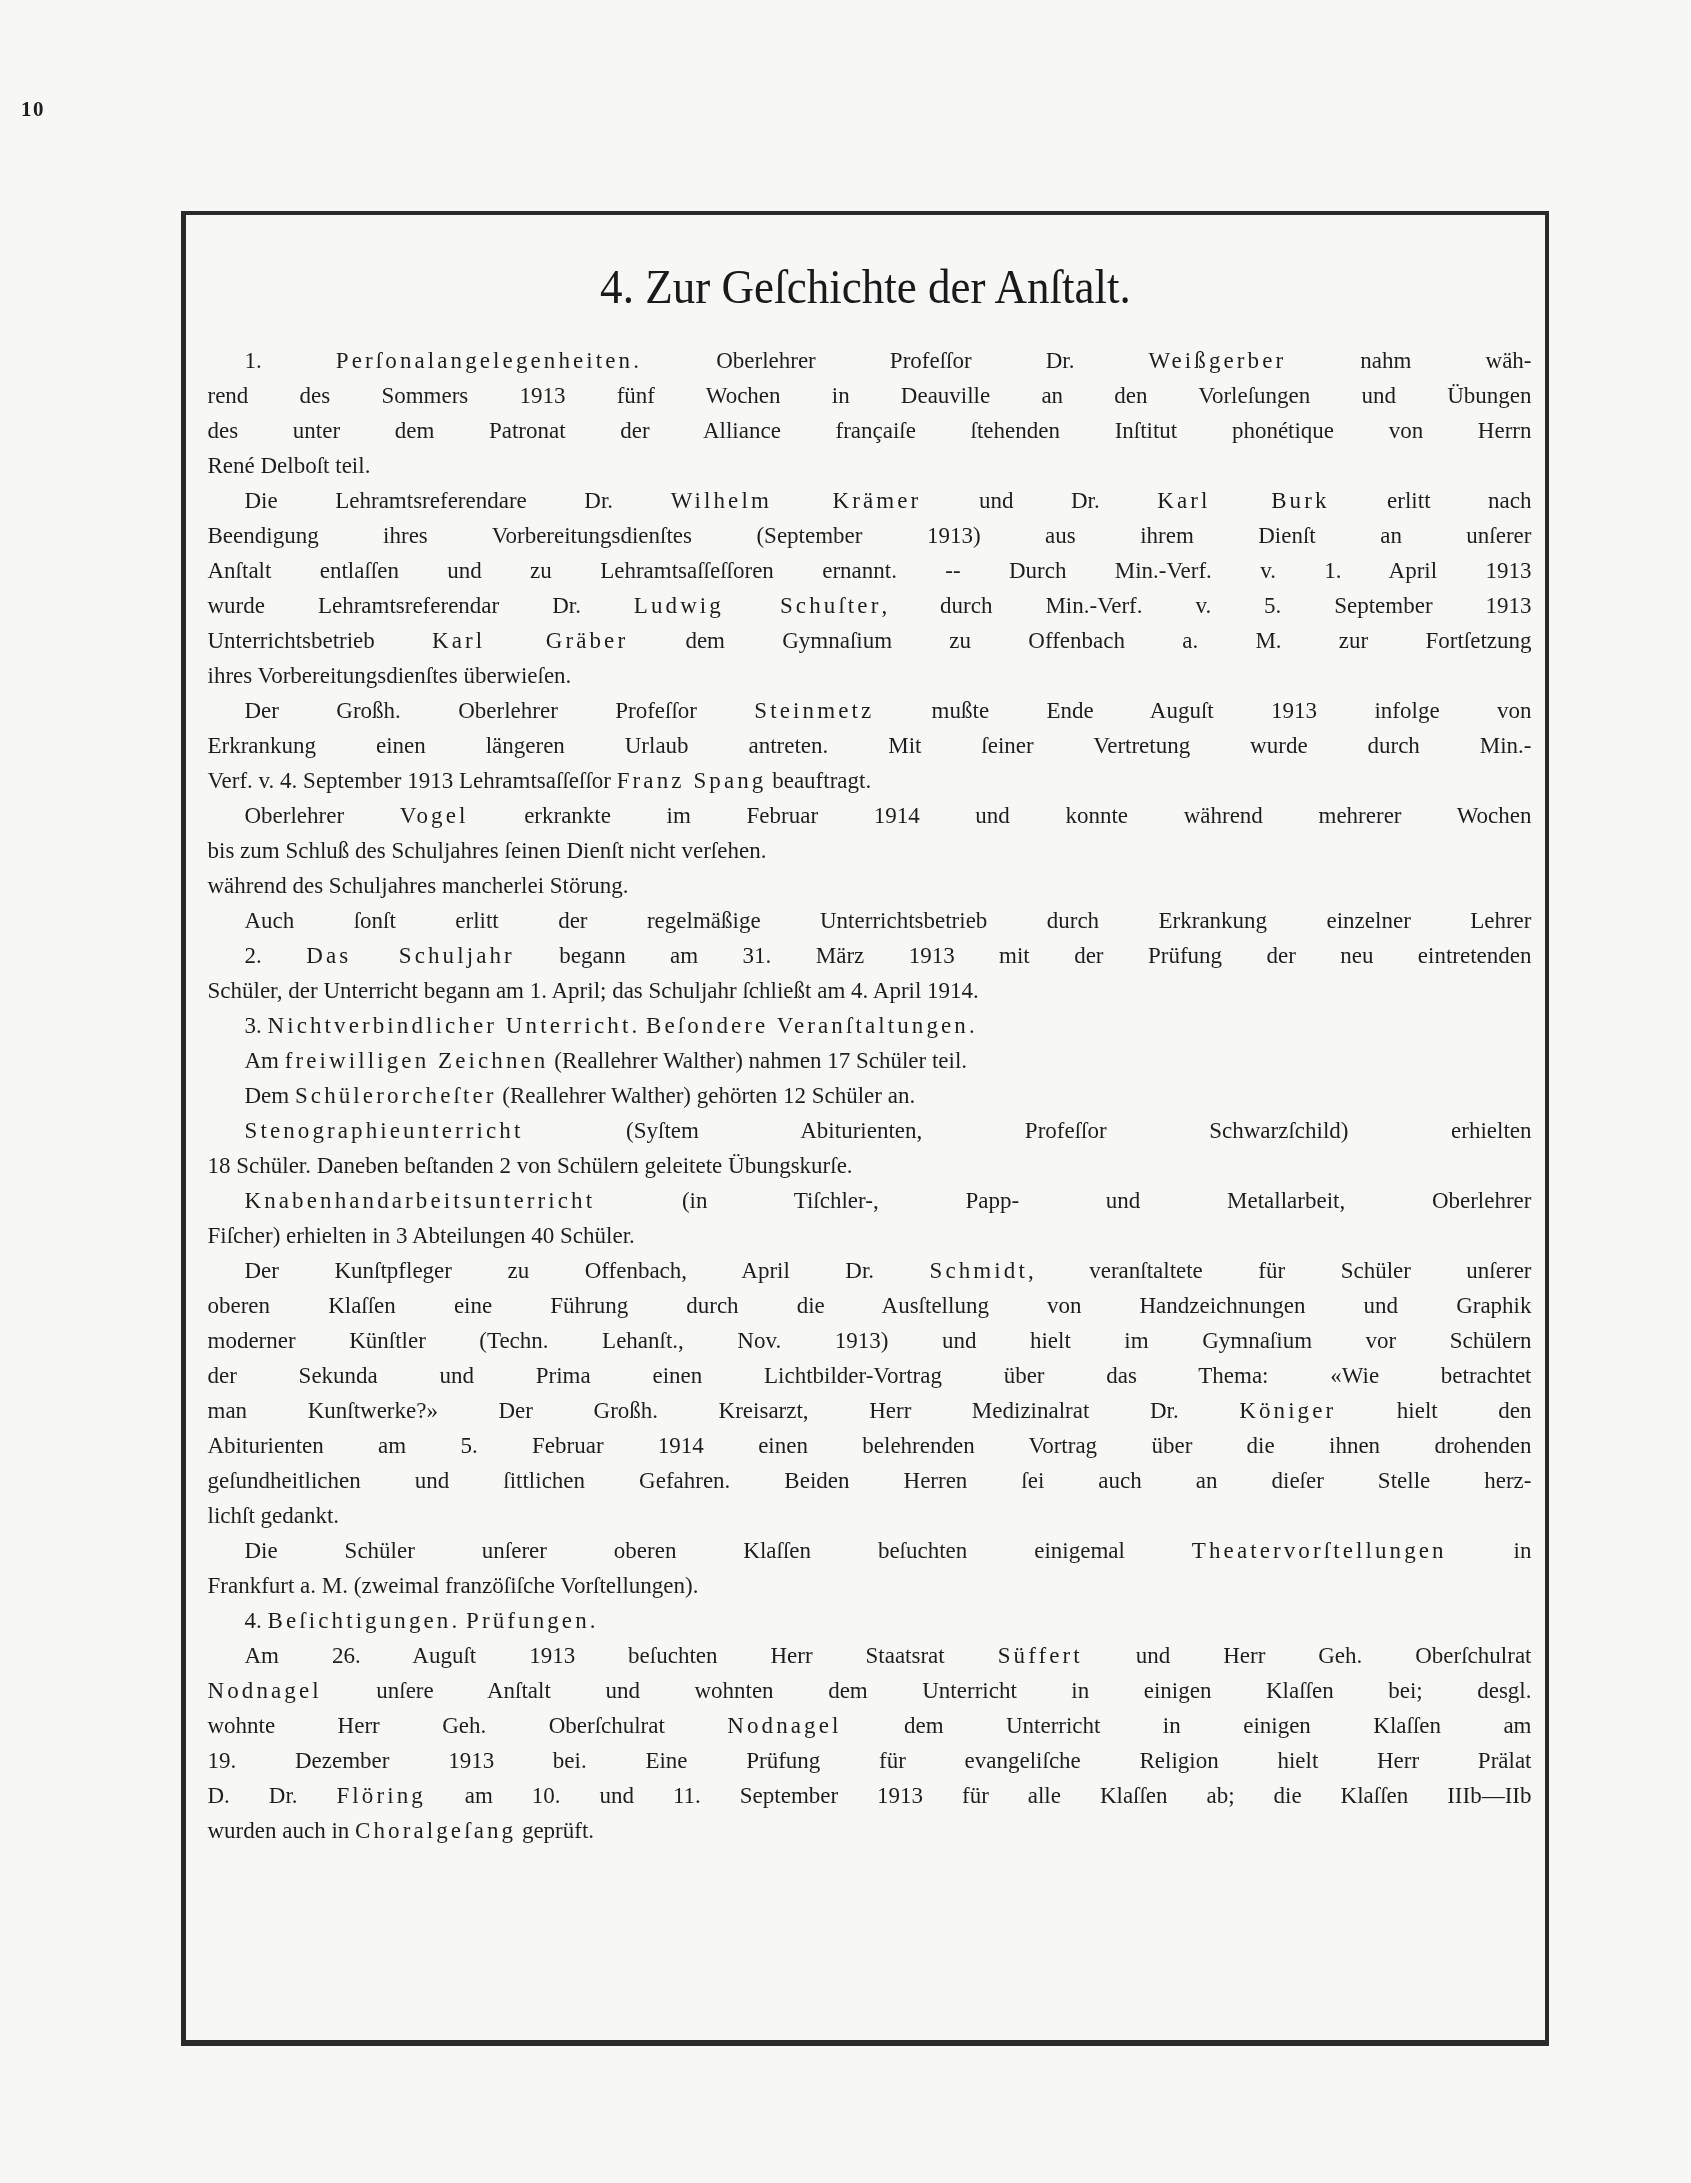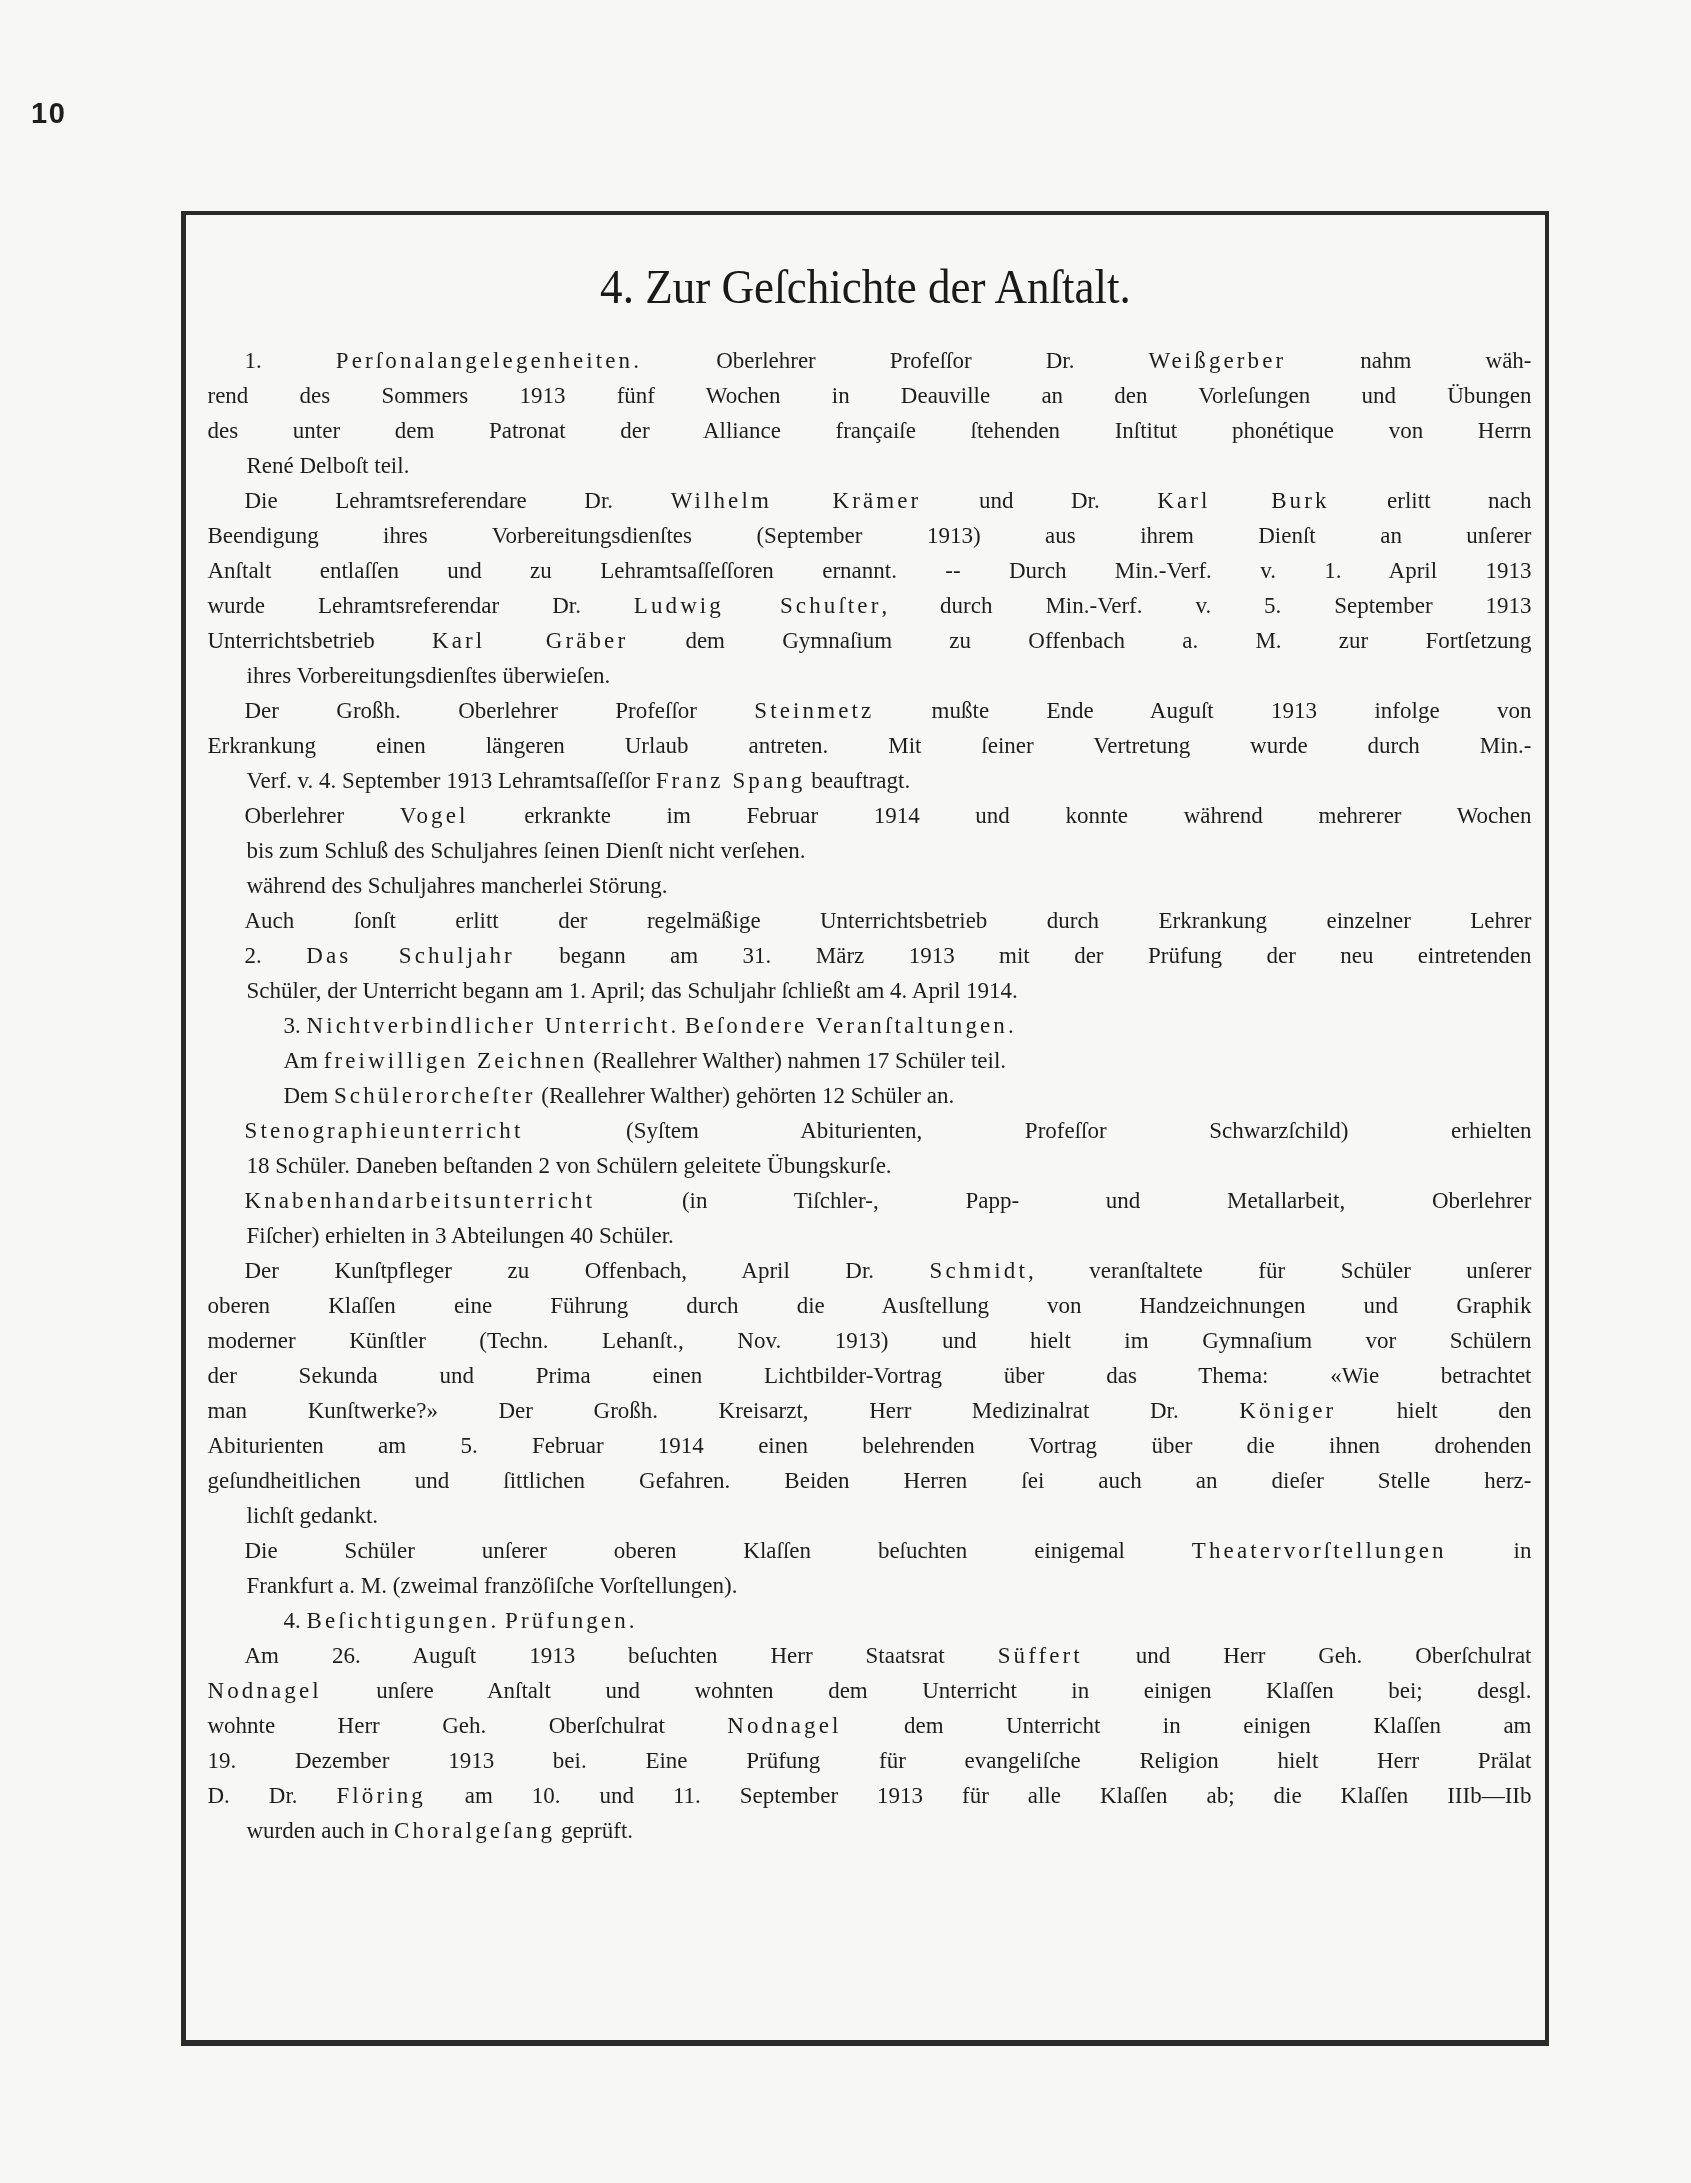--- a/index.html
+++ b/index.html
@@ -1,43 +1,43 @@
 <!DOCTYPE html>
 <html style="font-size:12.3px"><head>
 <meta charset="utf-8">
 <style>
   html, body { margin: 0; padding: 0; }
   body {
     width: 1691px; height: 2183px; background: #f7f7f5; position: relative; overflow: hidden;
     font-family: "DejaVu Serif", "Liberation Serif", serif; color: #1e1e1e;
   }
   .page-number {
-    position: absolute; left: 31px; top: 97px; font-size: 29px; font-weight: bold;
-    font-family: Liberation Sans, sans-serif; letter-spacing: 1.5px;
+    position: absolute; left: 21px; top: 97px; font-size: 21px; font-weight: bold;
+    font-family: Liberation Serif, serif; letter-spacing: 1.5px;
   }
   .frame {
     position: absolute; left: 181px; top: 211px; width: 1368px; height: 1835px;
     border-left: 5.4px solid #2a2a2a; border-top: 4.6px solid #2a2a2a;
     border-right: 4.6px solid #2a2a2a; border-bottom: 6.2px solid #2a2a2a;
     box-sizing: border-box;
   }
   .title {
     position: absolute; left: 0; width: 100%; top: 43px; text-align: center;
     font-family: "Liberation Serif", serif; font-size: 49px; transform: scaleX(0.92);
     color: #1a1a1a;
   }
   .body {
     position: absolute; left: 21.5px; top: 128px; width: 1324px;
     font-family: "Liberation Serif", serif; font-size: 23px; line-height: 35px;
   }
   .line {
     display: block; white-space: nowrap; text-align: justify; text-align-last: justify;
     height: 35px; overflow: visible;
   }
-  .line.last { text-align-last: left; margin-left: 39px; }
+  .line.last { text-align-last: left; }
   .line.indent { padding-left: 37px; }
   .sp { letter-spacing: 3.1px; }
 </style>
 </head>
 <body>
 
 <div class="page-number">10</div>
 
 <div class="frame">
   <div class="title">4. Zur Geſchichte der Anſtalt.</div>

